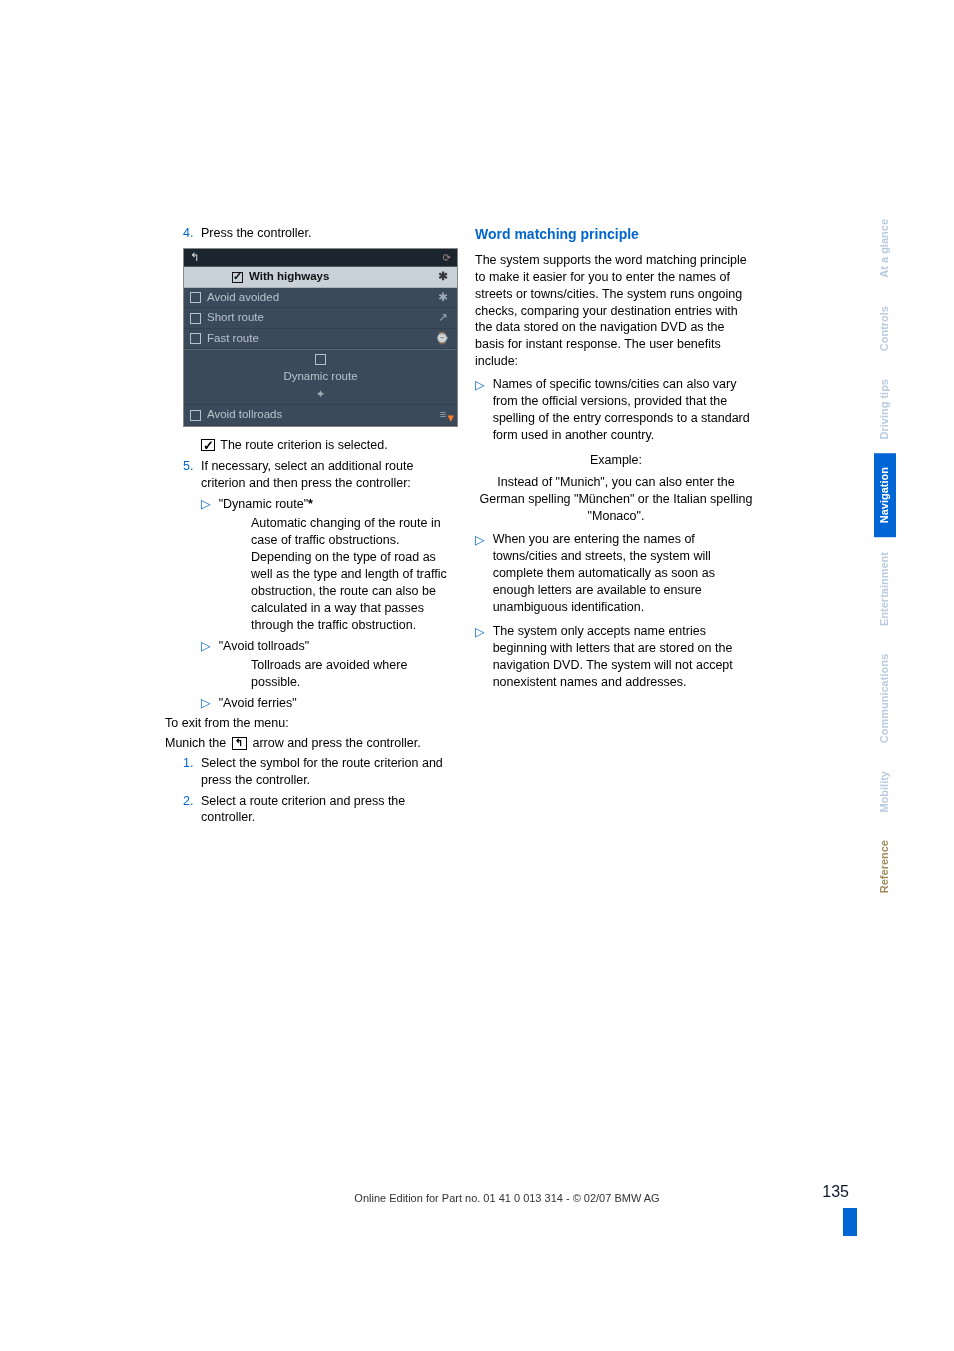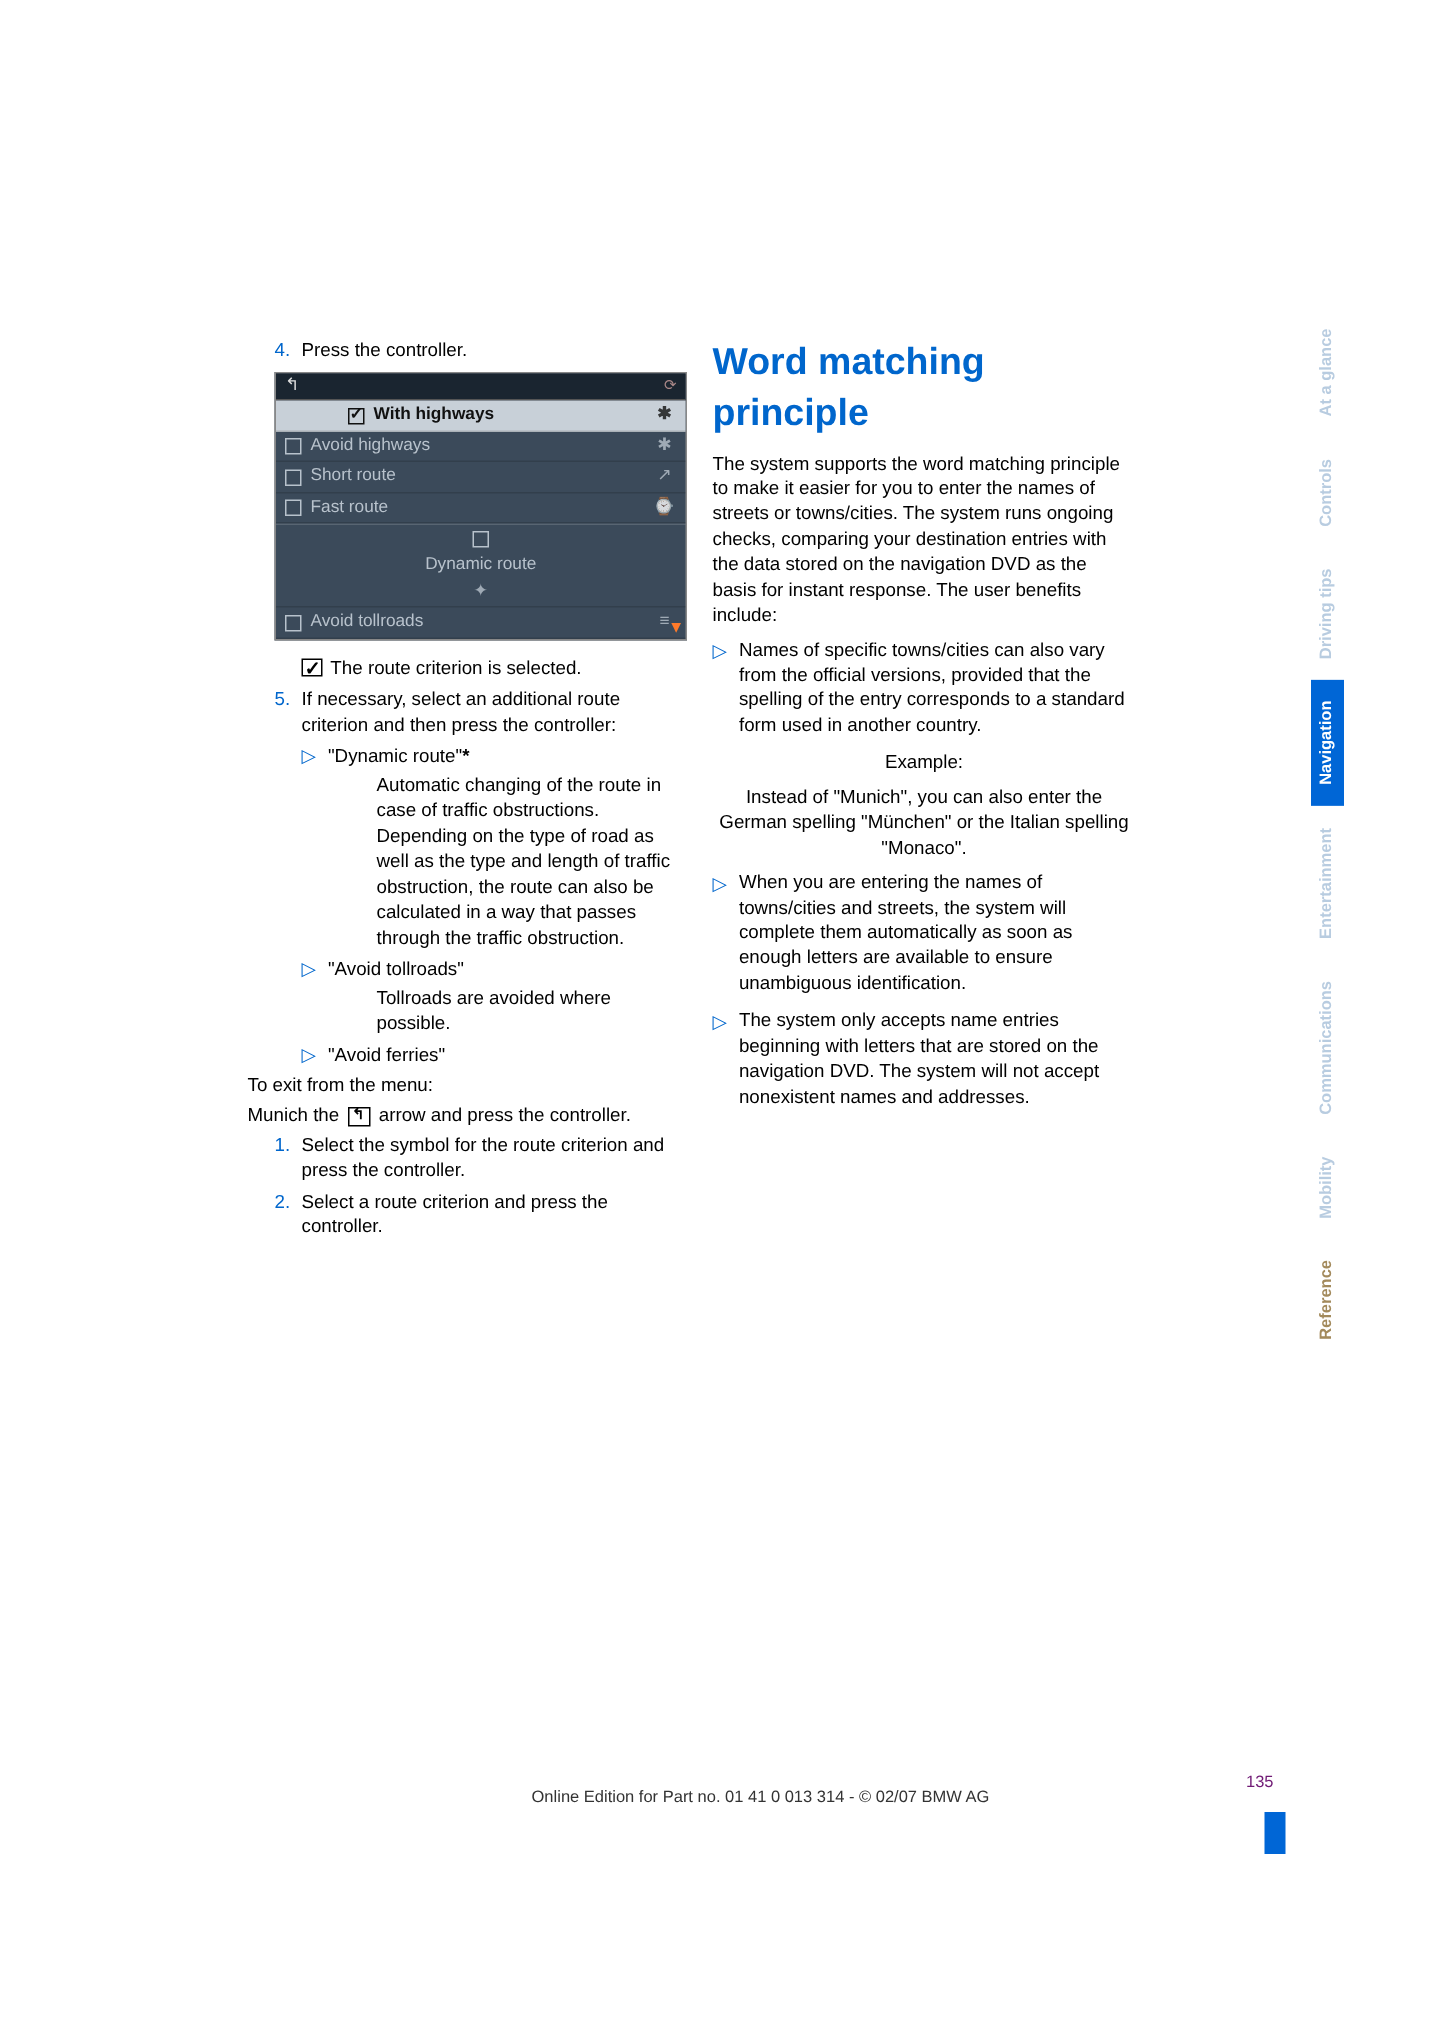--- a/index.html
+++ b/index.html
@@ -176,21 +176,21 @@
       padding: 0 3px 1px 2px;
       font-weight: bold;
       font-size: 10px;
       margin: 0 2px;
       line-height: 1;
       vertical-align: 1px;
     }
 
     .heading-main {
       color: #0066cc;
-      font-size: 25px;
+      font-size: 14px;
       font-weight: bold;
       margin-bottom: 8px;
     }
 
     .right-bullet-item {
       display: flex;
       gap: 8px;
       margin-bottom: 8px;
     }
 
@@ -240,22 +240,22 @@
       right: 105px;
       text-align: center;
       font-size: 11px;
       color: #333;
     }
 
     .page-num {
       position: absolute;
       right: 0;
       top: -10px;
-      font-size: 11px;
-      color: #701a75;
+      font-size: 16px;
+      color: #0f172a;
     }
 
     .page-bar {
       position: absolute;
       right: -8px;
       bottom: -30px;
       width: 14px;
       height: 28px;
       background: #0066d6;
     }
@@ -287,21 +287,21 @@
         <span style="color:#a88; font-size:10px">⟳</span>
       </div>
       <div style="position:relative">
         <div class="screenshot-row sel">
           <span class="chk checked"></span>
           <span class="row-label">With highways</span>
           <span class="row-icon">✱</span>
         </div>
         <div class="screenshot-row">
           <span class="chk"></span>
-          <span class="row-label">Avoid highways</span>
+          <span class="row-label">Avoid avoided</span>
           <span class="row-icon">✱</span>
         </div>
         <div class="screenshot-row">
           <span class="chk"></span>
           <span class="row-label">Short route</span>
           <span class="row-icon">↗</span>
         </div>
         <div class="screenshot-row">
           <span class="chk"></span>
           <span class="row-label">Fast route</span>

